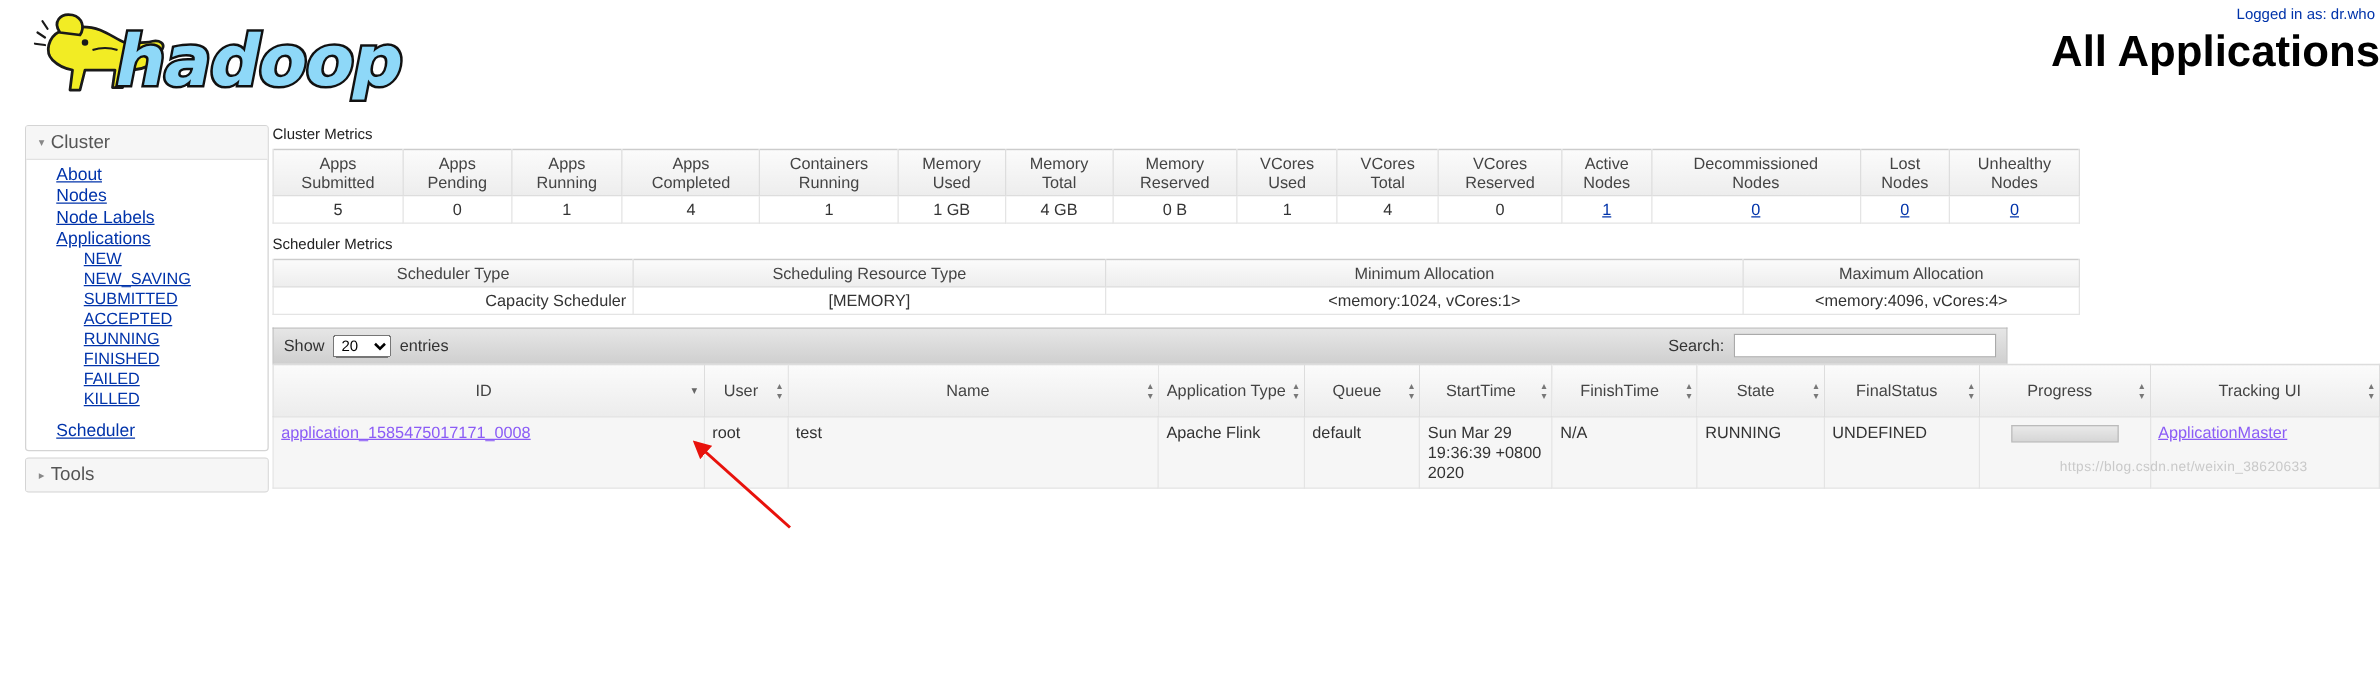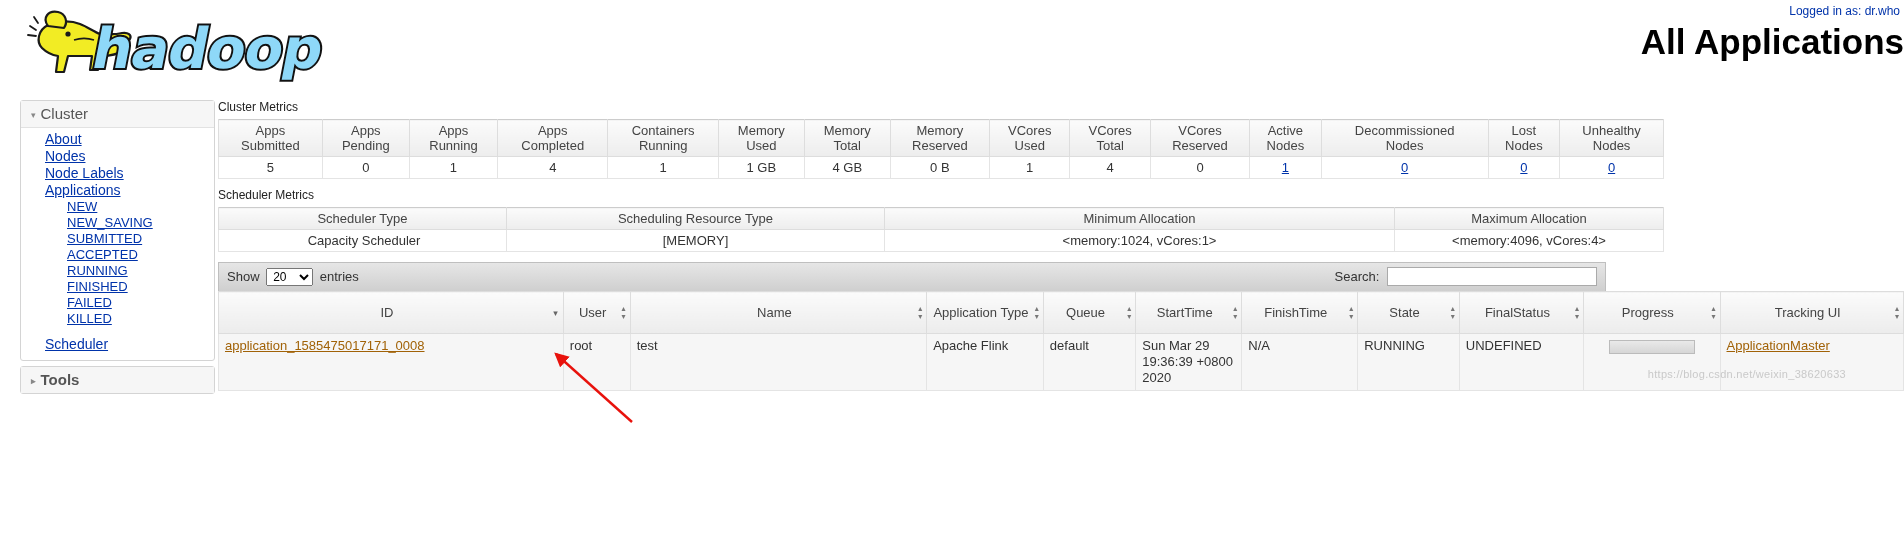--- a/index.html
+++ b/index.html
@@ -30,21 +30,21 @@
   
   #sidebar { position:absolute; left:20px; top:100px; width:195px; }
   .panel {
     border:1px solid #d4d4d4; border-radius:3px; background:#fff;
     margin-bottom:5px;
   }
   .panel-head {
     background:#f6f6f6; padding:4px 6px 5px 10px;
     font-size:15px; color:#555; border-bottom:1px solid #e2e2e2;
   }
-  .panel.collapsed .panel-head { border-bottom:none;font-weight:bold; }
+  .panel.collapsed .panel-head { border-bottom:none; }
   .tri { display:inline-block; font-size:9px; color:#888; margin-right:5px; vertical-align:middle; }
   .panel-body { padding:3px 0 7px 0; }
   .nav-link {
     display:block; color:#0033aa; text-decoration:underline;
     font-size:14px; line-height:17px; padding-left:24px;
   }
   .nav-link.sub { padding-left:46px; font-size:13px; line-height:16px; }
   .nav-link.spaced { margin-top:9px; }
 
   
@@ -67,21 +67,21 @@
     border:1px solid #e4e4e4;
     padding:3px 5px; font-size:13px; color:#333;
     text-align:center; vertical-align:top;
   }
   td.numlink a, .numlink { color:#0033aa; text-decoration:underline; }
   .wrap2 { display:block; }
 
   #cluster-metrics-wrap { margin-bottom:9px; }
   #scheduler-metrics-wrap { margin-bottom:10px; }
   table#scheduler-metrics td { text-align:center; }
-  table#scheduler-metrics td.left { text-align:center; padding-left:8px; }
+  table#scheduler-metrics td.left { text-align:right; padding-left:8px; }
 
   
   #apps-block { width:1388px; position:relative;border-radius:13px; }
   #dt-toolbar {
     background:linear-gradient(#e6e6e6,#cfcfcf);
     border:1px solid #bfbfbf; border-bottom:none;
     padding:5px 8px; height:29px; position:relative;
     font-size:13px; color:#333;
   }
   #dt-length { float:left; }
@@ -106,21 +106,21 @@
   table#apps-table td {
     border:1px solid #e4e4e4; padding:4px 6px;
     font-size:13px; color:#333; vertical-align:top; line-height:16px;
   }
   .sort-arrows {
     position:absolute; right:4px; top:50%; transform:translateY(-50%);
     font-size:8px; line-height:8px; color:#777;
   }
   .sort-arrows span { display:block; }
   .sort-one { position:absolute; right:5px; top:50%; transform:translateY(-50%); font-size:9px; color:#666; }
-  a.cell-link { color:#a16207; text-decoration:underline; }
+  a.cell-link { color:#8b5cf6; text-decoration:underline; }
   .progress-bar {
     display:inline-block; width:86px; height:14px;
     border:1px solid #bbb; background:linear-gradient(#e9e9e9,#d6d6d6);
     vertical-align:middle;
   }
   td.td-row-bg { background:#f6f6f6; }
 
   
   #annotation-arrow { position:absolute; left:548px; top:348px; pointer-events:none; }
 

